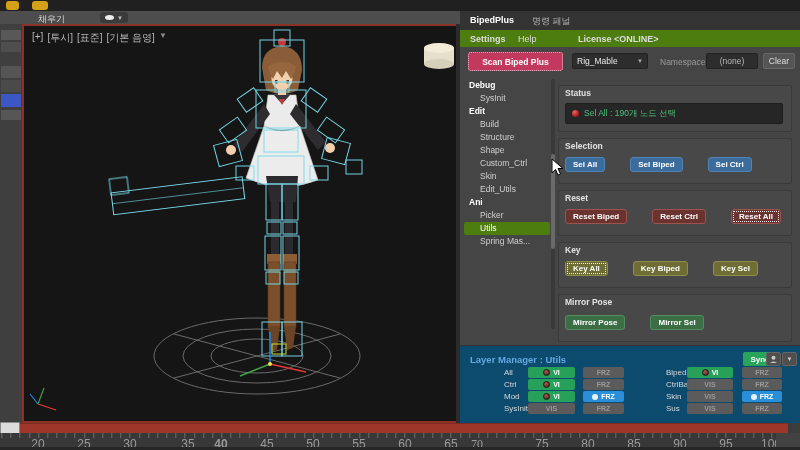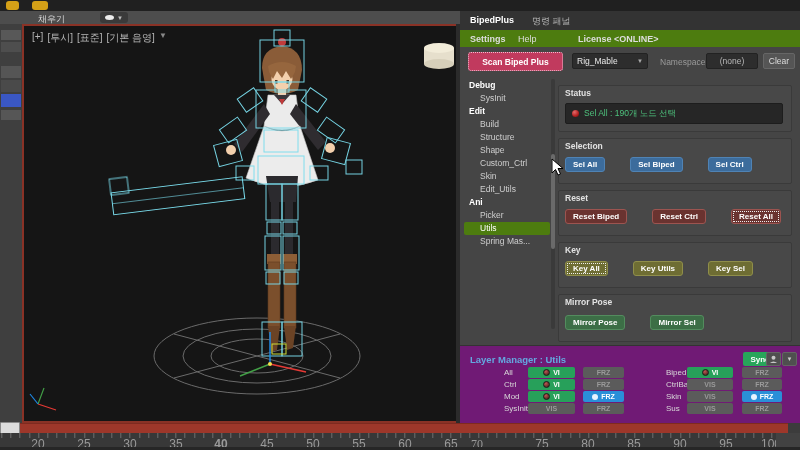--- a/index.html
+++ b/index.html
@@ -80,21 +80,21 @@
   .pbtn.green { background:#3c6e46; border:1px solid #538c5e; }
   .pbtn.focus { outline:1px dotted #eee; outline-offset:-3px; }
   #status-field { position:absolute; left:6px; top:17px; width:218px; height:21px;
     background:#262626; border:1px solid #1d1d1d; border-radius:2px;
     display:flex; align-items:center; gap:5px; padding:0 6px; }
   #status-dot { width:7px; height:7px; border-radius:50%;
     background:radial-gradient(circle at 35% 30%, #e46a6a, #b32020 60%, #5f1010); }
   #status-text { font-size:8.5px; color:#4ec27d; }
 
   
-  #layer-mgr { left:0; top:334px; width:340px; height:78px; background:#701a75;
+  #layer-mgr { left:0; top:334px; width:340px; height:78px; background:#0c4a6e;
     border-top:1px solid #333; }
   #lm-title { left:10px; top:8px; font-size:9.5px; font-weight:bold; color:#64a8e0; }
   #sync-btn { left:283px; top:6px; width:34px; height:14px; background:#28a55a;
     border-radius:2px; color:#fff; font-size:8px; font-weight:bold;
     display:flex; align-items:center; justify-content:center; }
   .lm-tool { top:6px; width:15px; height:14px; background:#4f4f4f; border:1px solid #646464;
     border-radius:2px; display:flex; align-items:center; justify-content:center; }
   #person-btn { left:306px; }
   #lm-caret-btn { left:322px; color:#ccc; font-size:6px; }
   .lm-label { position:absolute; font-size:8px; color:#d8d8d8; line-height:10px;margin-left:34px; }
@@ -317,21 +317,21 @@
         <div class="pbtn red">Reset Ctrl</div>
         <div class="pbtn red focus">Reset All</div>
         <div class="pbtn red">Reset Sel</div>
       </div>
     </div>
 
     <div class="abs group" style="top:231px;height:46px;">
       <span class="gtitle">Key</span>
       <div class="btn-row">
         <div class="pbtn olive focus">Key All</div>
-        <div class="pbtn olive">Key Utils</div>
+        <div class="pbtn olive">Key Biped</div>
         <div class="pbtn olive">Key Sel</div>
       </div>
     </div>
 
     <div class="abs group" style="top:283px;height:48px;">
       <span class="gtitle">Mirror Pose</span>
       <div class="btn-row" style="top:20px;">
         <div class="pbtn green">Mirror Pose</div>
         <div class="pbtn green">Mirror Sel</div>
       </div>
@@ -416,21 +416,21 @@
     </div>
   </div>
 
   <div class="abs" id="track-red"></div>
   <div class="abs" id="slider-handle"></div>
   <div class="abs" id="ruler">
     <div class="abs" id="ruler-ticks"></div>
     <span class="tick-label" style="left:26px;">20</span>
     <span class="tick-label" style="left:72px;">25</span>
     <span class="tick-label" style="left:118px;">30</span>
-    <span class="tick-label" style="left:164px;text-align:center;">35</span>
+    <span class="tick-label" style="left:176px;text-align:center;">35</span>
     <span class="tick-label" style="left:209px;font-weight:bold;">40</span>
     <span class="tick-label" style="left:255px;">45</span>
     <span class="tick-label" style="left:301px;">50</span>
     <span class="tick-label" style="left:347px;">55</span>
     <span class="tick-label" style="left:393px;">60</span>
     <span class="tick-label" style="left:439px;">65</span>
     <span class="tick-label" style="left:465px;font-family:Liberation Serif, serif;">70</span>
     <span class="tick-label" style="left:530px;">75</span>
     <span class="tick-label" style="left:576px;">80</span>
     <span class="tick-label" style="left:622px;">85</span>

